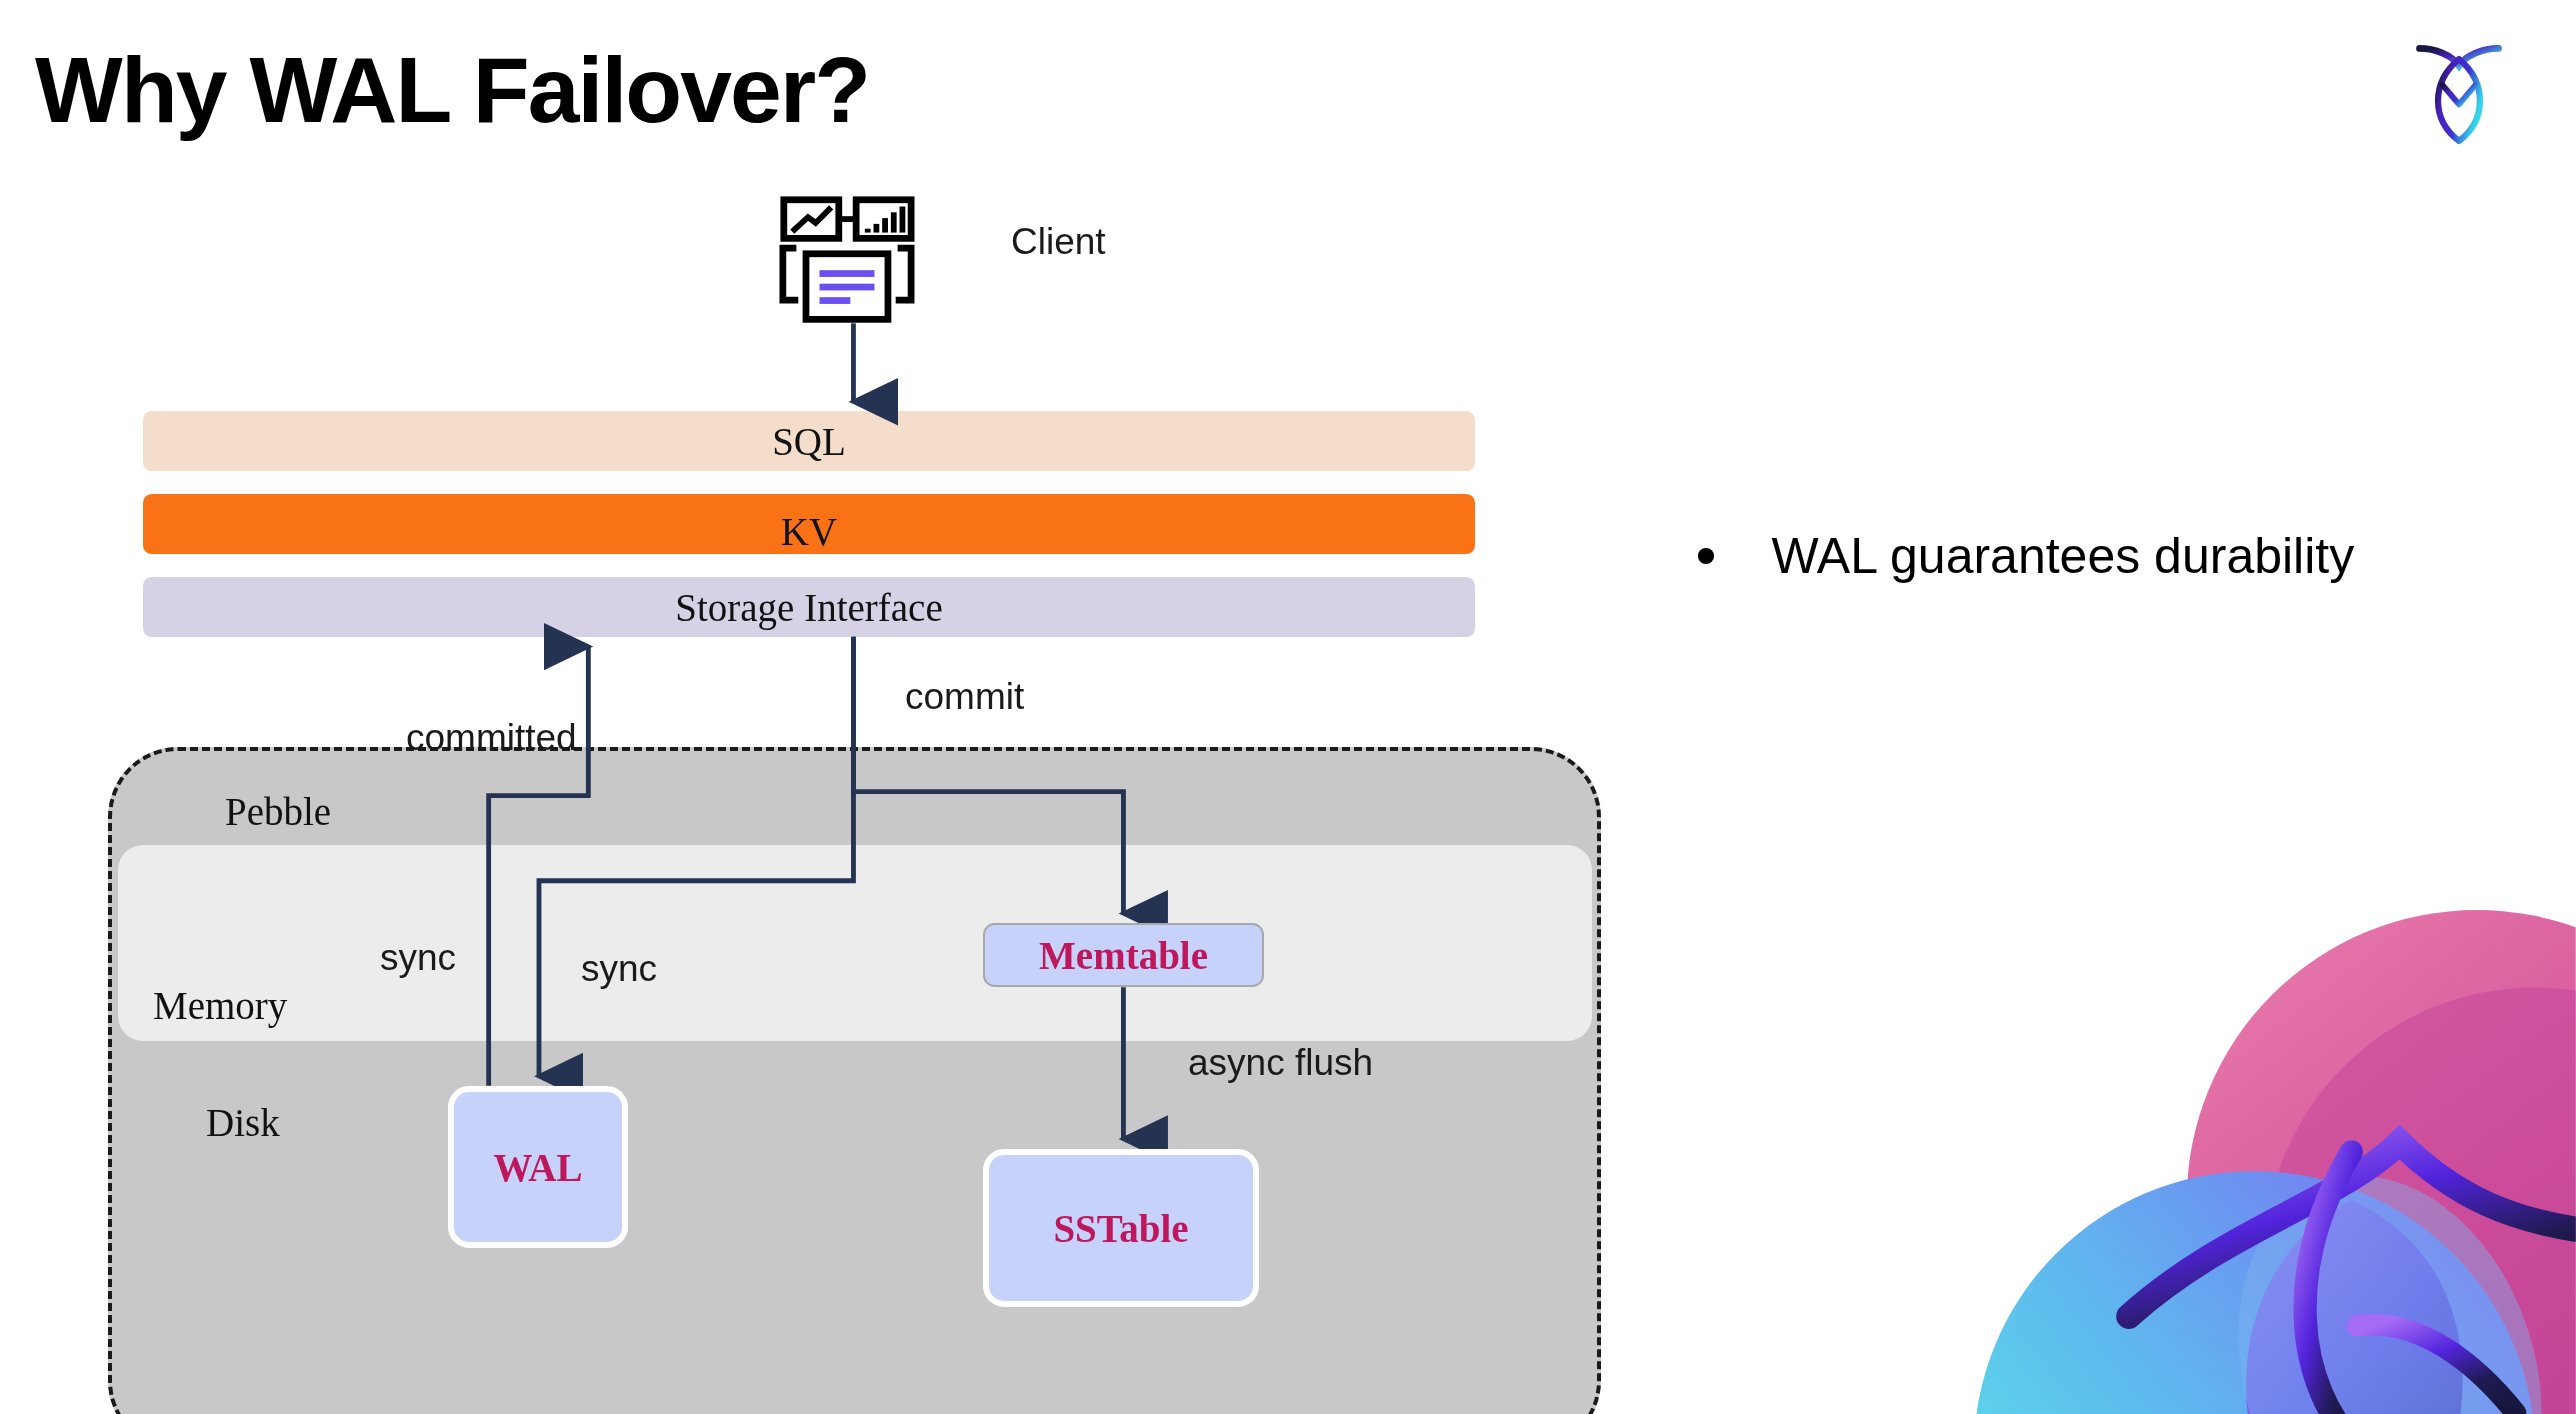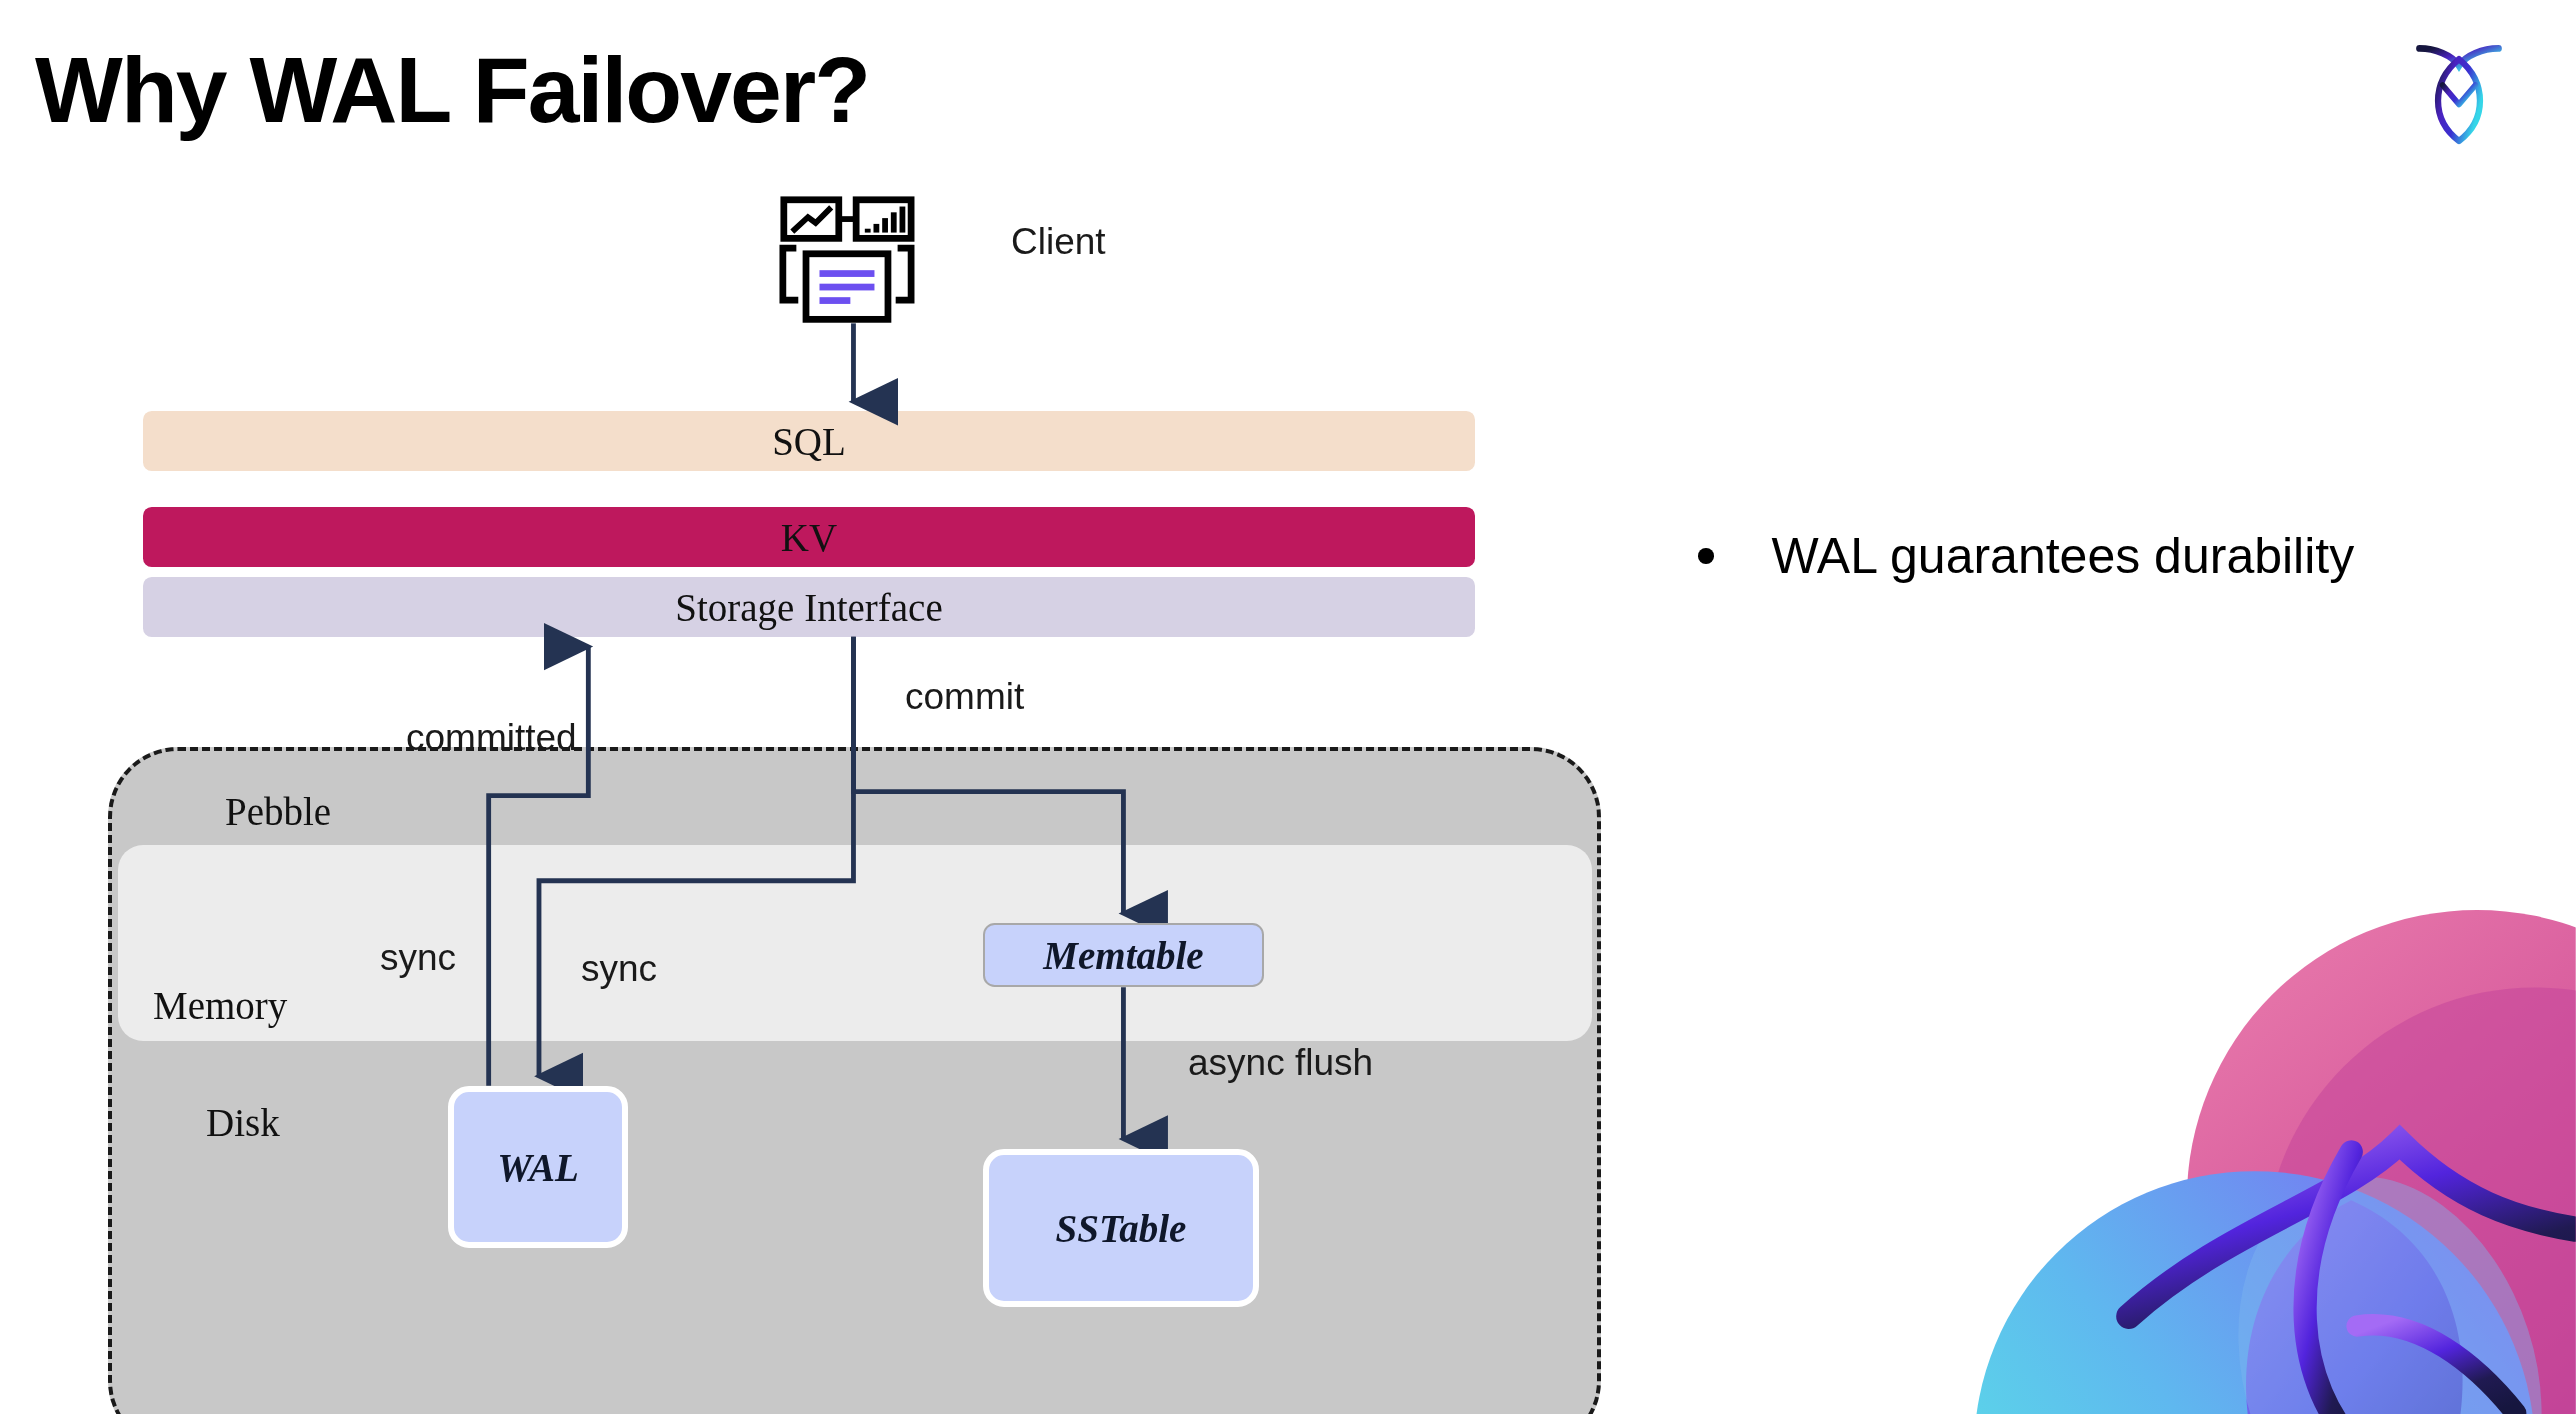--- a/index.html
+++ b/index.html
@@ -85,21 +85,21 @@
     height: 60px;
     border-radius: 8.7px;
     display: flex;
     align-items: center;
     justify-content: center;
     font-family: "Liberation Serif", serif;
     font-size: 39px;
     color: #111111;
   }
   #layer-sql { top: 411px; background: #f4decb; }
-  #layer-kv  { top: 507px; background: #be185d; }
+  #layer-kv  { top: 494px; background: #f97316; align-items: flex-end; }
   #layer-si  { top: 577px; background: #d6d1e4; }
 
   
   #pebble-box {
     position: absolute;
     left: 108px;
     top: 747px;
     width: 1493px;
     height: 704px;
     background: #c8c8c8;
@@ -128,24 +128,23 @@
   #label-disk   { left: 206px; top: 1100px; }
 
   
   .node-box {
     position: absolute;
     display: flex;
     align-items: center;
     justify-content: center;
     font-family: "Liberation Serif", serif;
     font-weight: bold;
-    color: #0f172a;
+    color: #be185d;
     background: #c7d2fb;
     box-sizing: border-box;
-    font-style: italic;
   }
   #node-memtable {
     left: 983px; top: 923px;
     width: 281px; height: 64px;
     border: 2.9px solid #a8a8a8;
     border-radius: 11.6px;
     font-size: 39px;
   }
   #node-wal {
     left: 448px; top: 1086px;

